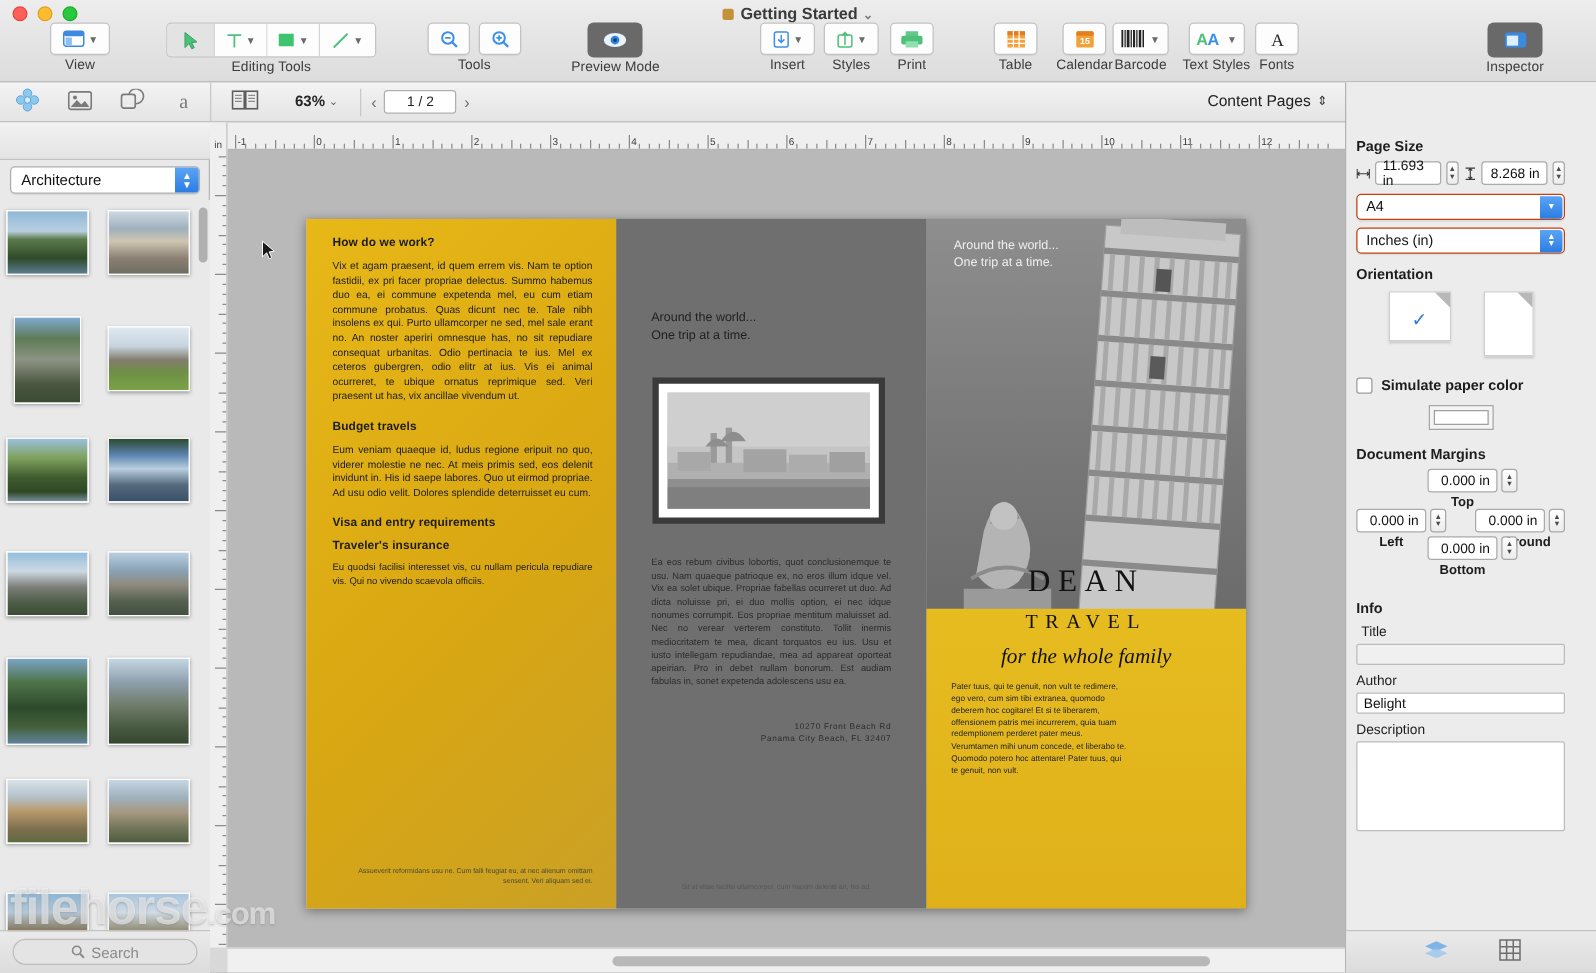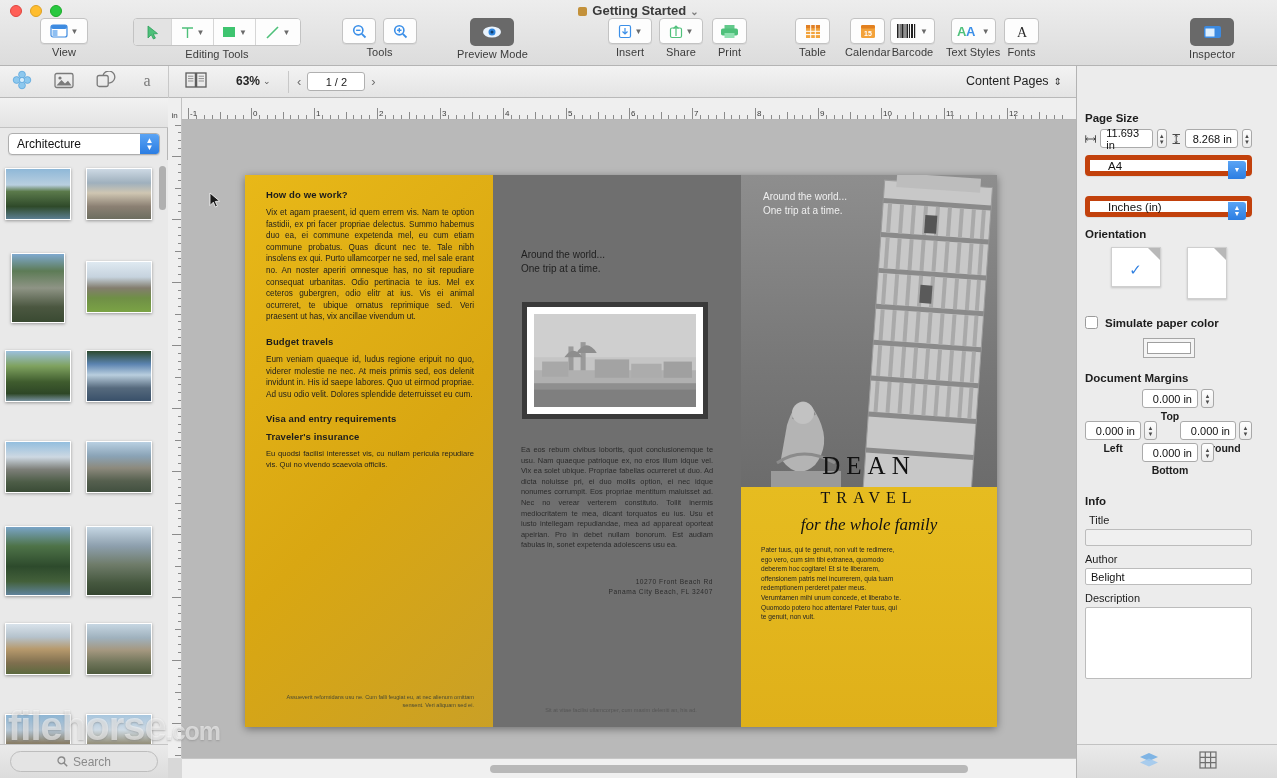--- a/index.html
+++ b/index.html
@@ -216,22 +216,22 @@
     display:flex; align-items:center; font-size:11px; color:#111; padding:0 5px;
   }
   .field.right { justify-content:flex-end; }
   .stepper {
     width:13px; height:19px; border:1px solid #a8a8a8; border-radius:3px;
     background:linear-gradient(#fefefe,#ececec);
     display:flex; flex-direction:column; align-items:center; justify-content:center;
     font-size:6px; line-height:6px; color:#4a4a4a;
   }
   .combo {
-    position:relative; height:21px; background:#fff; border:5px solid #c2410c; border-radius:4px;
-    display:flex; align-items:center; padding-left:18px; font-size:11.5px; color:#111;
+    position:relative; height:21px; background:#fff; border:1px solid #c2410c; border-radius:4px;
+    display:flex; align-items:center; padding-left:7px; font-size:11.5px; color:#111;
     box-shadow:0 1px 1px rgba(0,0,0,.07);
   }
   .combo .sb {
     position:absolute; right:1px; top:1px; width:18px; height:18px; border-radius:0 3px 3px 0;
     background:linear-gradient(#5aa4f5,#2b7de2); color:#fff;
     display:flex; flex-direction:column; align-items:center; justify-content:center;
     font-size:7px; line-height:6px;
   }
   .orient-page {
     position:relative; background:#fff; border:1px solid #cfcfcf;
@@ -370,21 +370,21 @@
     </div>
 
     <div class="tgroup" style="left:659px;">
       <div class="btn" style="width:44px;">
         <svg width="14" height="15" viewBox="0 0 14 15">
             <rect x="1.5" y="4" width="11" height="9.5" rx="1.5" fill="#fff" stroke="#4ec07a" stroke-width="1.2"></rect>
             <path d="M7 12 V2 M4.5 4.5 L7 2 L9.5 4.5" stroke="#4ec07a" stroke-width="1.2" fill="none"></path>
           </svg>
         <span class="cv">▼</span>
       </div>
-      <div class="glabel">Share</div>
+      <div class="glabel">Styles</div>
     </div>
 
     <div class="tgroup" style="left:712px;">
       <div class="btn" style="width:35px;">
         <svg width="19" height="15" viewBox="0 0 19 15">
             <rect x="4.5" y="1" width="10" height="4" fill="#62c98b"></rect>
             <rect x="1" y="4.5" width="17" height="7" rx="1.8" fill="#4ec07a"></rect>
             <rect x="4.5" y="9" width="10" height="5" fill="#8fe0b0"></rect>
           </svg>
       </div>
@@ -1032,21 +1032,21 @@
           </div>
       </div>
 
       <div class="combo" style="margin-top:7px;">
         <span>A4</span>
         <div class="sb">
             <span>▼</span>
           </div>
       </div>
 
-      <div class="combo" style="margin-top:20px;">
+      <div class="combo" style="margin-top:6px;">
         <span>Inches (in)</span>
         <div class="sb">
             <span>▲</span>
             <span>▼</span>
           </div>
       </div>
 
       <div class="sect" style="margin-top:11px;">Orientation</div>
       <div style="display:flex; gap:26px; justify-content:center; margin-top:7px;">
         <div class="orient-page" style="width:50px; height:40px;">

